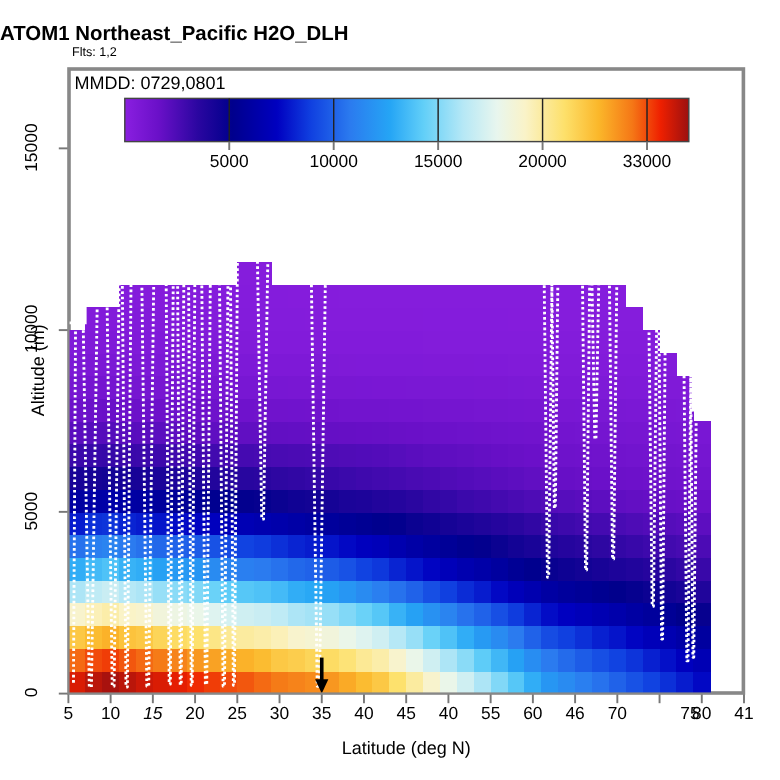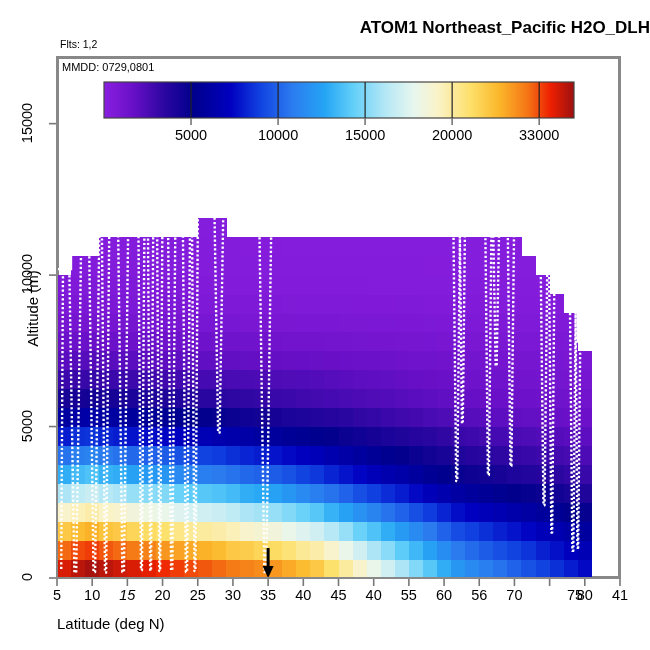--- a/index.html
+++ b/index.html
@@ -18,38 +18,38 @@
     position: absolute;
     left: 0; top: 0;
     width: 650px;
     height: 650px;
   }
   .title {
     position: absolute;
     left: 0;
     top: 18px;
     width: 650px;
-    text-align: right;
+    text-align: left;
     font-size: 17px;
     font-weight: bold;
     color: #000;
     letter-spacing: 0px;
   }
   .flts {
     position: absolute;
     left: 60px;
     top: 38px;
     font-size: 10.5px;
     color: #000;
   }
   .mmdd {
     position: absolute;
     left: 62px;
     top: 61px;
-    font-size: 11px;
+    font-size: 15px;
     color: #000;
   }
   .frame {
     position: absolute;
     left: 57px;
     top: 57px;
     width: 563px;
     height: 521px;
     border: 2px solid #888888;
     box-sizing: border-box;
@@ -69,21 +69,21 @@
     font-size: 15px;
     color: #000;
     transform: rotate(-90deg);
     transform-origin: center center;
   }
   .xlabel {
     position: absolute;
     left: 57px;
     top: 615px;
     width: 563px;
-    text-align: left;
+    text-align: center;
     font-size: 15px;
     color: #000;
   }
   .xtick-label {
     position: absolute;
     font-size: 14.5px;
     color: #000;
     text-align: center;
     width: 40px;
     margin-left: -20px;
@@ -867,21 +867,21 @@
       <div class="xtick-label" style="left: 127.375px; font-style: italic;">15</div>
       <div class="xtick-label" style="left: 162.562px;">20</div>
       <div class="xtick-label" style="left: 197.75px;">25</div>
       <div class="xtick-label" style="left: 232.938px;">30</div>
       <div class="xtick-label" style="left: 268.125px;">35</div>
       <div class="xtick-label" style="left: 303.312px;">40</div>
       <div class="xtick-label" style="left: 338.5px;">45</div>
       <div class="xtick-label" style="left: 373.688px;">40</div>
       <div class="xtick-label" style="left: 408.875px;">55</div>
       <div class="xtick-label" style="left: 444.062px;">60</div>
-      <div class="xtick-label" style="left: 479.25px;">56</div>
+      <div class="xtick-label" style="left: 479.25px;">46</div>
       <div class="xtick-label" style="left: 514.438px;">70</div>
       <div class="xtick-label" style="left: 575px;">75</div>
       <div class="xtick-label" style="left: 584.812px;">80</div>
       <div class="xtick-label" style="left: 620px;">41</div>
     </div>
   <div id="yticks">
       <div class="ytick-label" style="left: -3px; top: 569px;">0</div>
       <div class="ytick-label" style="left: -3px; top: 417.547px;">5000</div>
       <div class="ytick-label" style="left: -3px; top: 266.093px;">10000</div>
       <div class="ytick-label" style="left: -3px; top: 114.64px;">15000</div>

